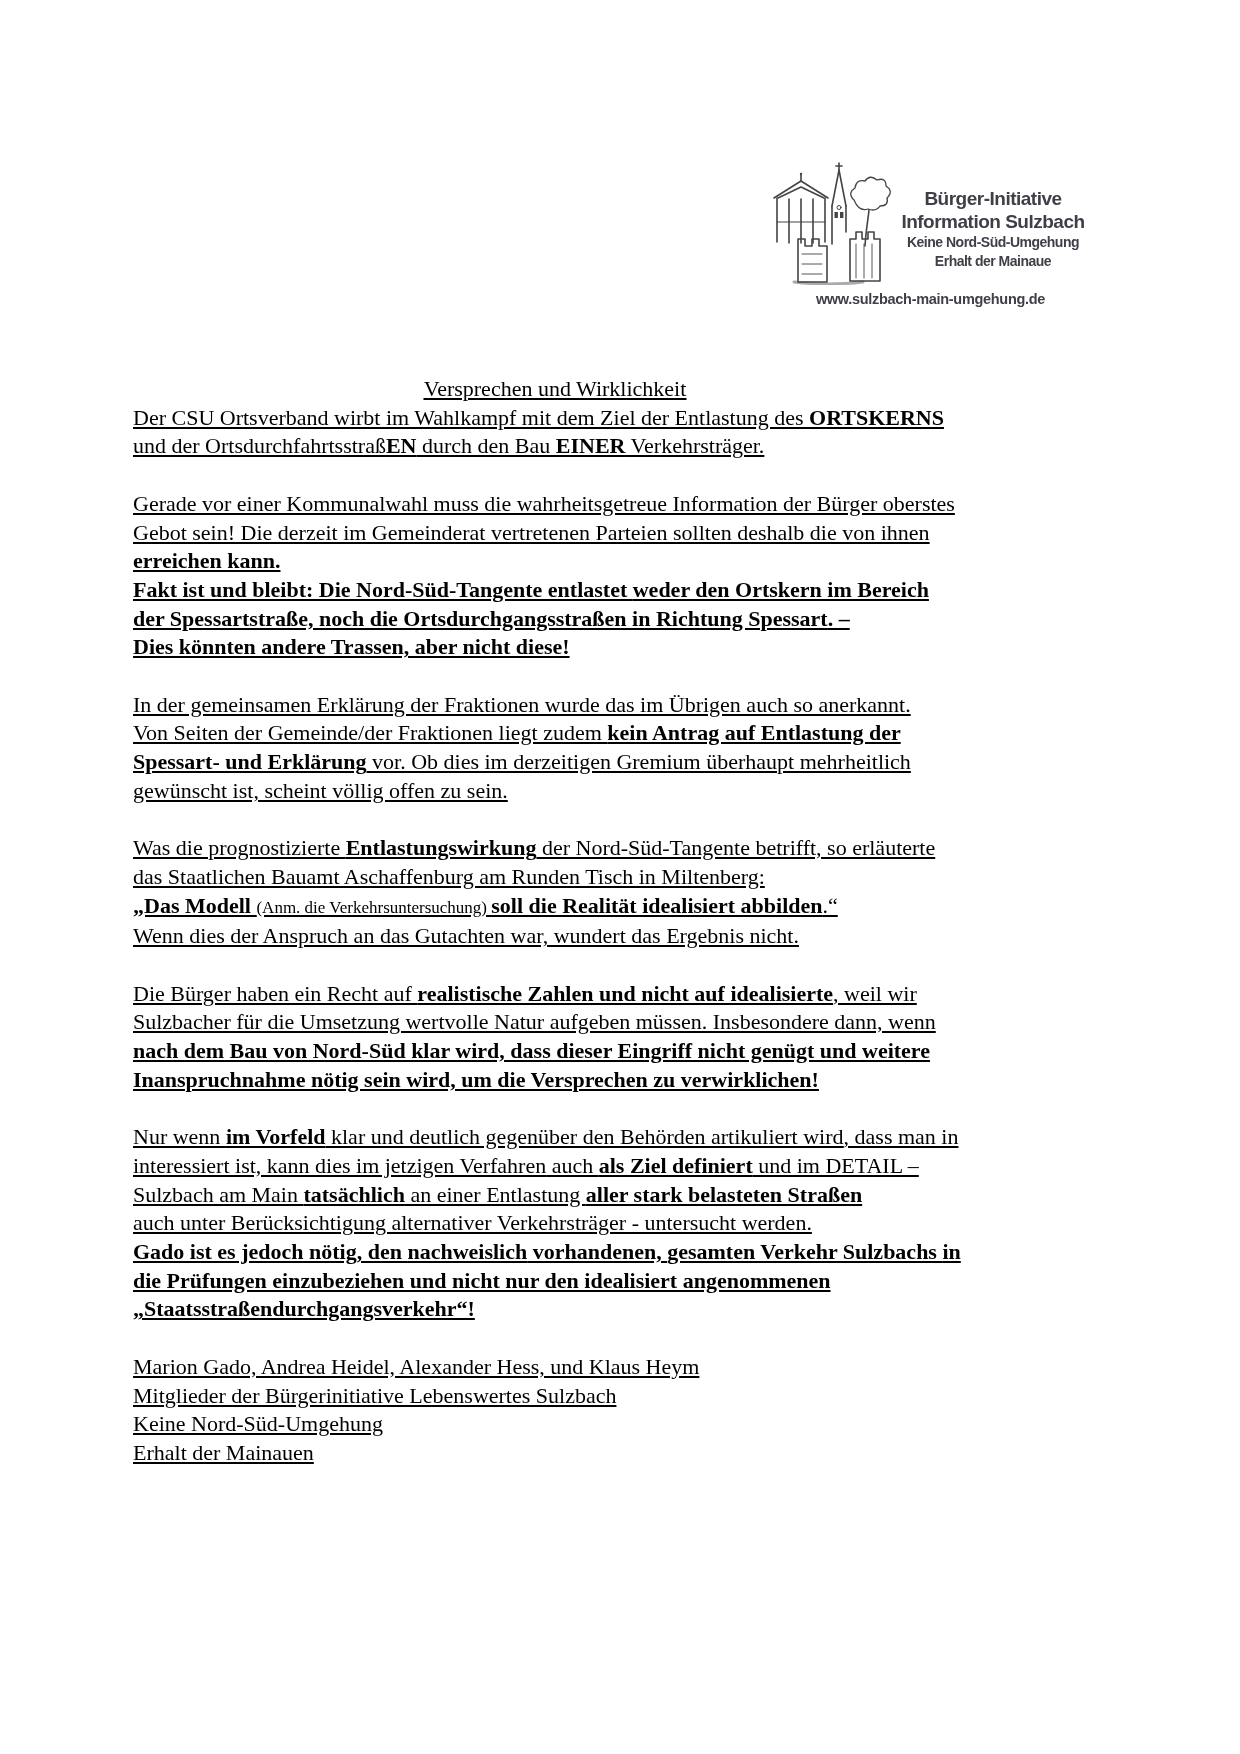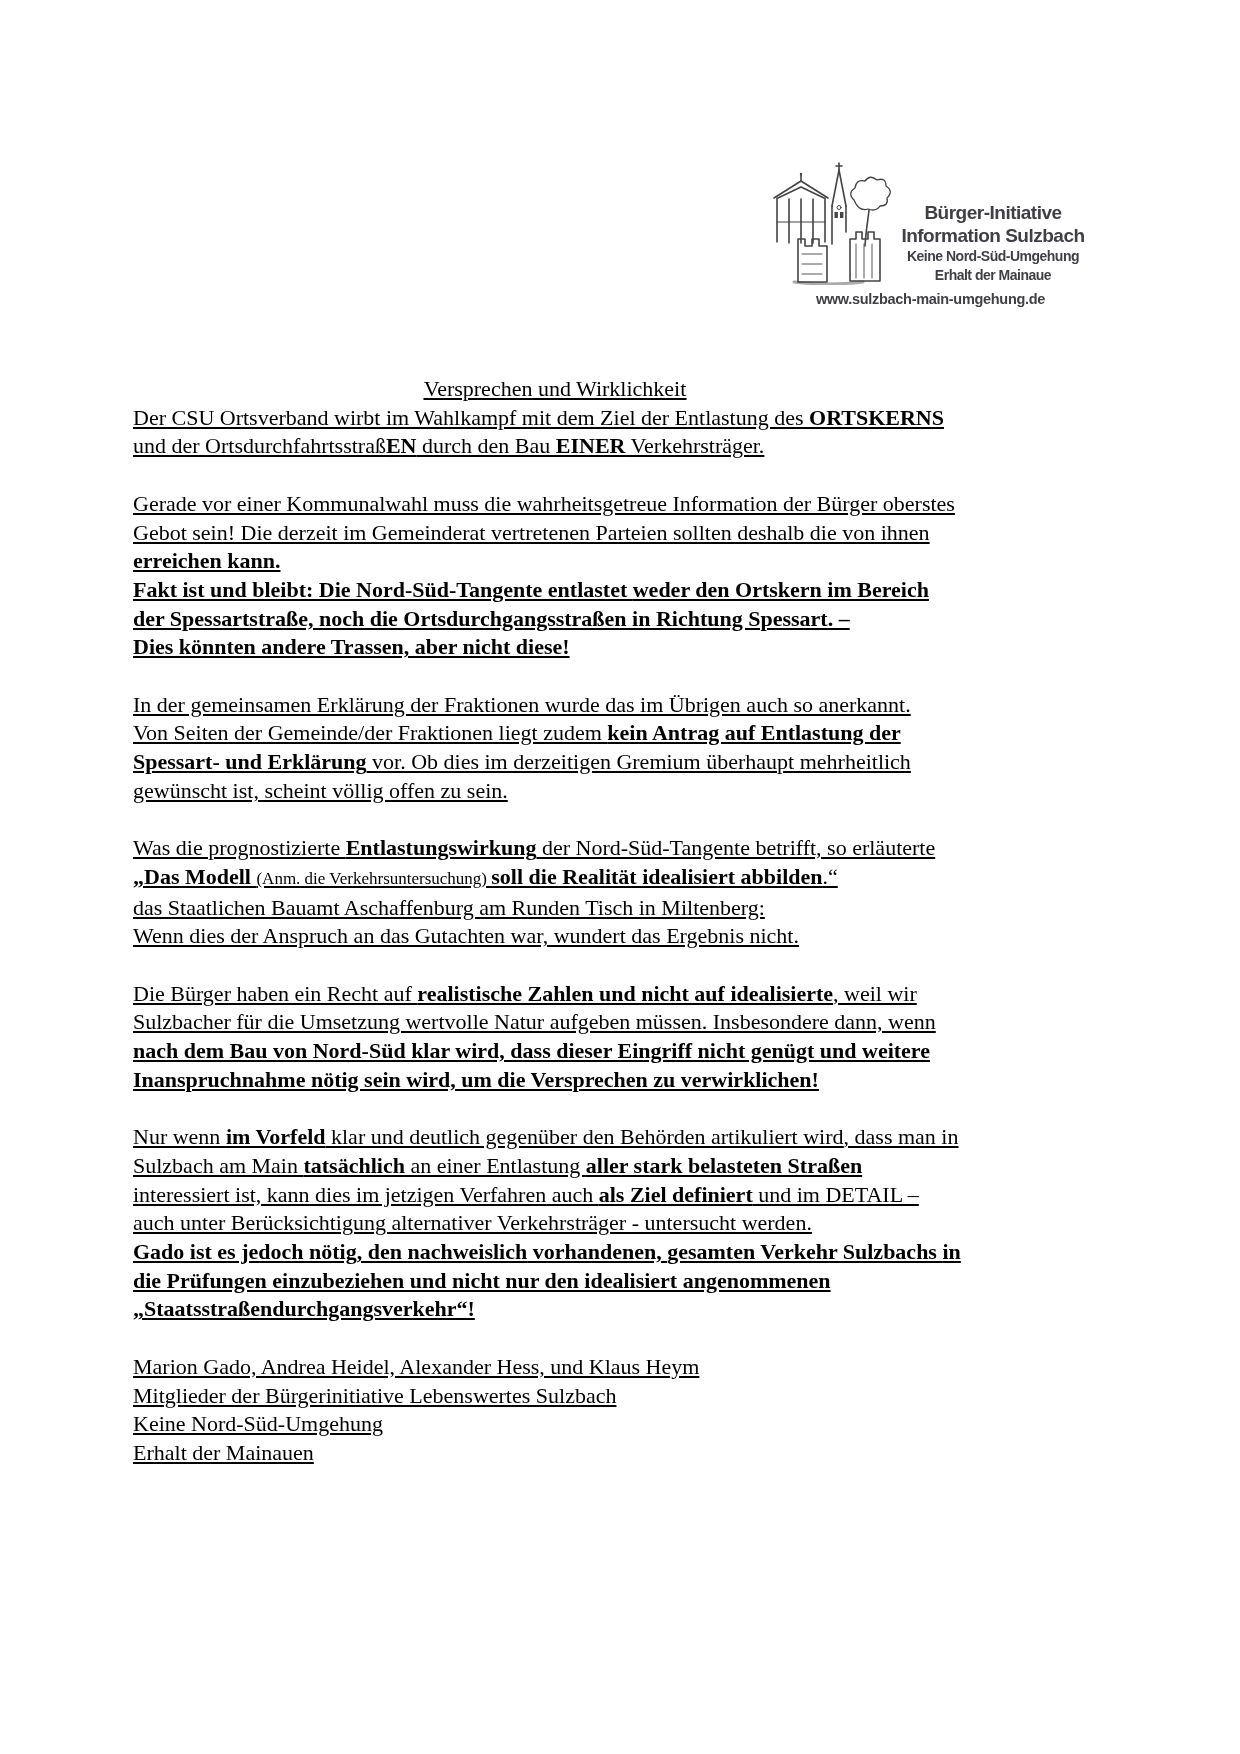--- a/index.html
+++ b/index.html
@@ -11,21 +11,21 @@
     font-family:"Liberation Serif", serif;
     color:#000;
     overflow:hidden;
   }
   
   .logo-block {
     position:absolute; left:768px; top:160px; width:325px;
     font-family:"Liberation Sans", sans-serif;
     color:#3e3f47;
   }
-  .logo-row { display:flex; align-items:flex-end; }
+  .logo-row { display:flex; align-items:center; }
   .logo-sketch { flex:0 0 125px; }
   .logo-text {
     flex:1; text-align:center; padding-top:12px;
     font-weight:bold; letter-spacing:-0.5px;
   }
   .logo-text .big { font-size:19px; line-height:23px; }
   .logo-text .small { font-size:14px; line-height:19px; }
   .logo-url {
     text-align:center; font-weight:bold; font-size:14.5px;
     margin-top:6px; letter-spacing:-0.3px;
@@ -104,34 +104,34 @@
         <div class="line"><span class="b">Dies könnten andere Trassen, aber nicht diese!</span></div>
       </div>
       <div class="para gap">
         <div class="line"><span>In der gemeinsamen Erklärung der Fraktionen wurde das im Übrigen auch so anerkannt.</span></div>
         <div class="line"><span>Von Seiten der Gemeinde/der Fraktionen liegt zudem </span><span class="b">kein Antrag auf Entlastung der</span></div>
         <div class="line"><span class="b">Spessart- und Erklärung</span><span> vor. Ob dies im derzeitigen Gremium überhaupt mehrheitlich</span></div>
         <div class="line"><span>gewünscht ist, scheint völlig offen zu sein.</span></div>
       </div>
       <div class="para gap">
         <div class="line"><span>Was die prognostizierte </span><span class="b">Entlastungswirkung</span><span> der Nord-Süd-Tangente betrifft, so erläuterte</span></div>
+        <div class="line"><span>das Staatlichen Bauamt Aschaffenburg am Runden Tisch in Miltenberg:</span></div>
         <div class="line"><span class="b">„Das Modell </span><span class="sm">(Anm. die Verkehrsuntersuchung) </span><span class="b u">soll die Realität idealisiert abbilden</span><span>.“</span></div>
-        <div class="line"><span>das Staatlichen Bauamt Aschaffenburg am Runden Tisch in Miltenberg:</span></div>
         <div class="line"><span>Wenn dies der Anspruch an das Gutachten war, wundert das Ergebnis nicht.</span></div>
       </div>
       <div class="para gap">
         <div class="line"><span>Die Bürger haben ein Recht auf </span><span class="b">realistische Zahlen und nicht auf idealisierte</span><span>, weil wir</span></div>
         <div class="line"><span>Sulzbacher für die Umsetzung wertvolle Natur aufgeben müssen. Insbesondere dann, wenn</span></div>
         <div class="line"><span class="b">nach dem Bau von Nord-Süd klar wird, dass dieser Eingriff nicht genügt und weitere</span></div>
         <div class="line"><span class="b">Inanspruchnahme nötig sein wird, um die Versprechen zu verwirklichen!</span></div>
       </div>
       <div class="para gap">
         <div class="line"><span>Nur wenn </span><span class="b">im Vorfeld</span><span> </span><span class="u">klar und deutlich gegenüber den Behörden artikuliert wird</span><span>, dass man in</span></div>
+        <div class="line"><span>interessiert ist, kann </span><span class="u">dies im jetzigen Verfahren</span><span> auch </span><span class="b">als Ziel definiert</span><span> und im DETAIL –</span></div>
         <div class="line"><span>Sulzbach am Main </span><span class="b">tatsächlich</span><span> an einer Entlastung </span><span class="b">aller stark belasteten Straßen</span></div>
-        <div class="line"><span>interessiert ist, kann </span><span class="u">dies im jetzigen Verfahren</span><span> auch </span><span class="b">als Ziel definiert</span><span> und im DETAIL –</span></div>
         <div class="line"><span>auch unter Berücksichtigung alternativer Verkehrsträger - untersucht werden.</span></div>
         <div class="line"><span class="b">Gado ist es jedoch nötig, den </span><span class="b u">nachweislich</span><span class="b"> vorhandenen, </span><span class="b u">gesamten Verkehr Sulzbachs </span><span class="b">in</span></div>
         <div class="line"><span class="b">die Prüfungen einzubeziehen und nicht nur den idealisiert angenommenen</span></div>
         <div class="line"><span class="b">„Staatsstraßendurchgangsverkehr“!</span></div>
       </div>
       <div class="para gap">
         <div class="line"><span>Marion Gado, Andrea Heidel, Alexander Hess, und Klaus Heym</span></div>
         <div class="line"><span>Mitglieder der Bürgerinitiative Lebenswertes Sulzbach</span></div>
         <div class="line"><span>Keine Nord-Süd-Umgehung</span></div>
         <div class="line"><span>Erhalt der Mainauen</span></div>

